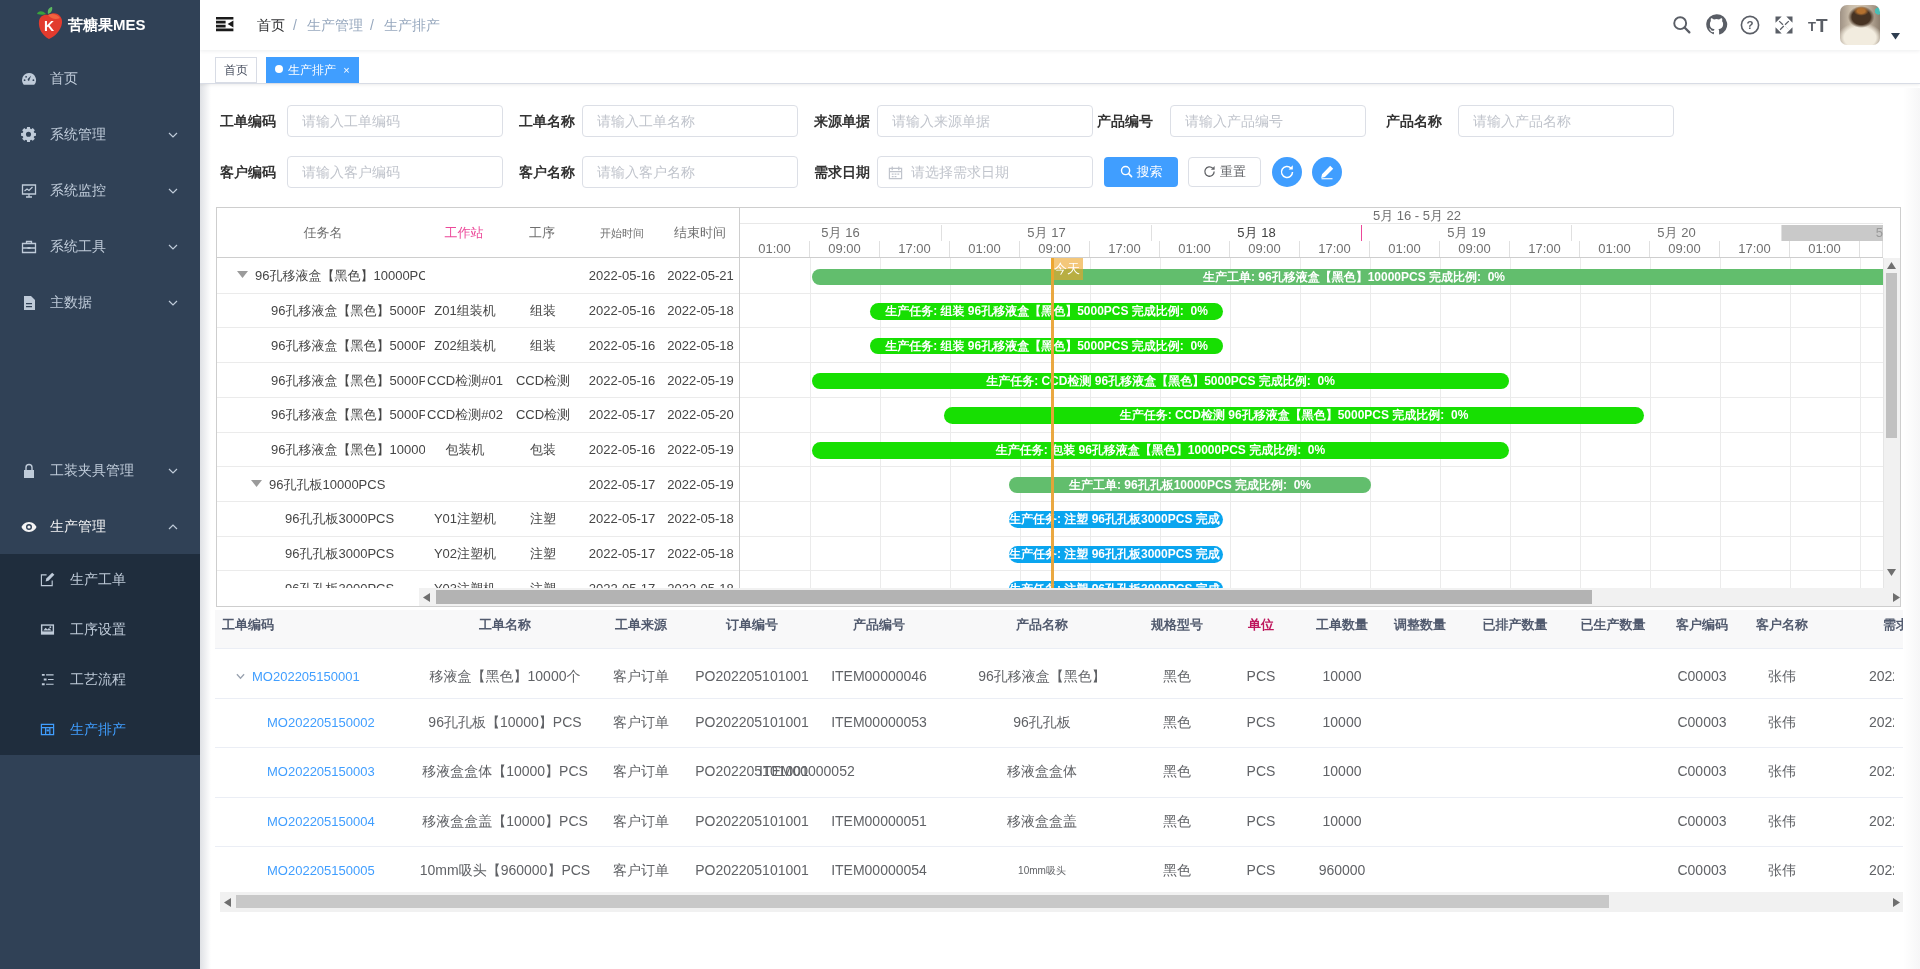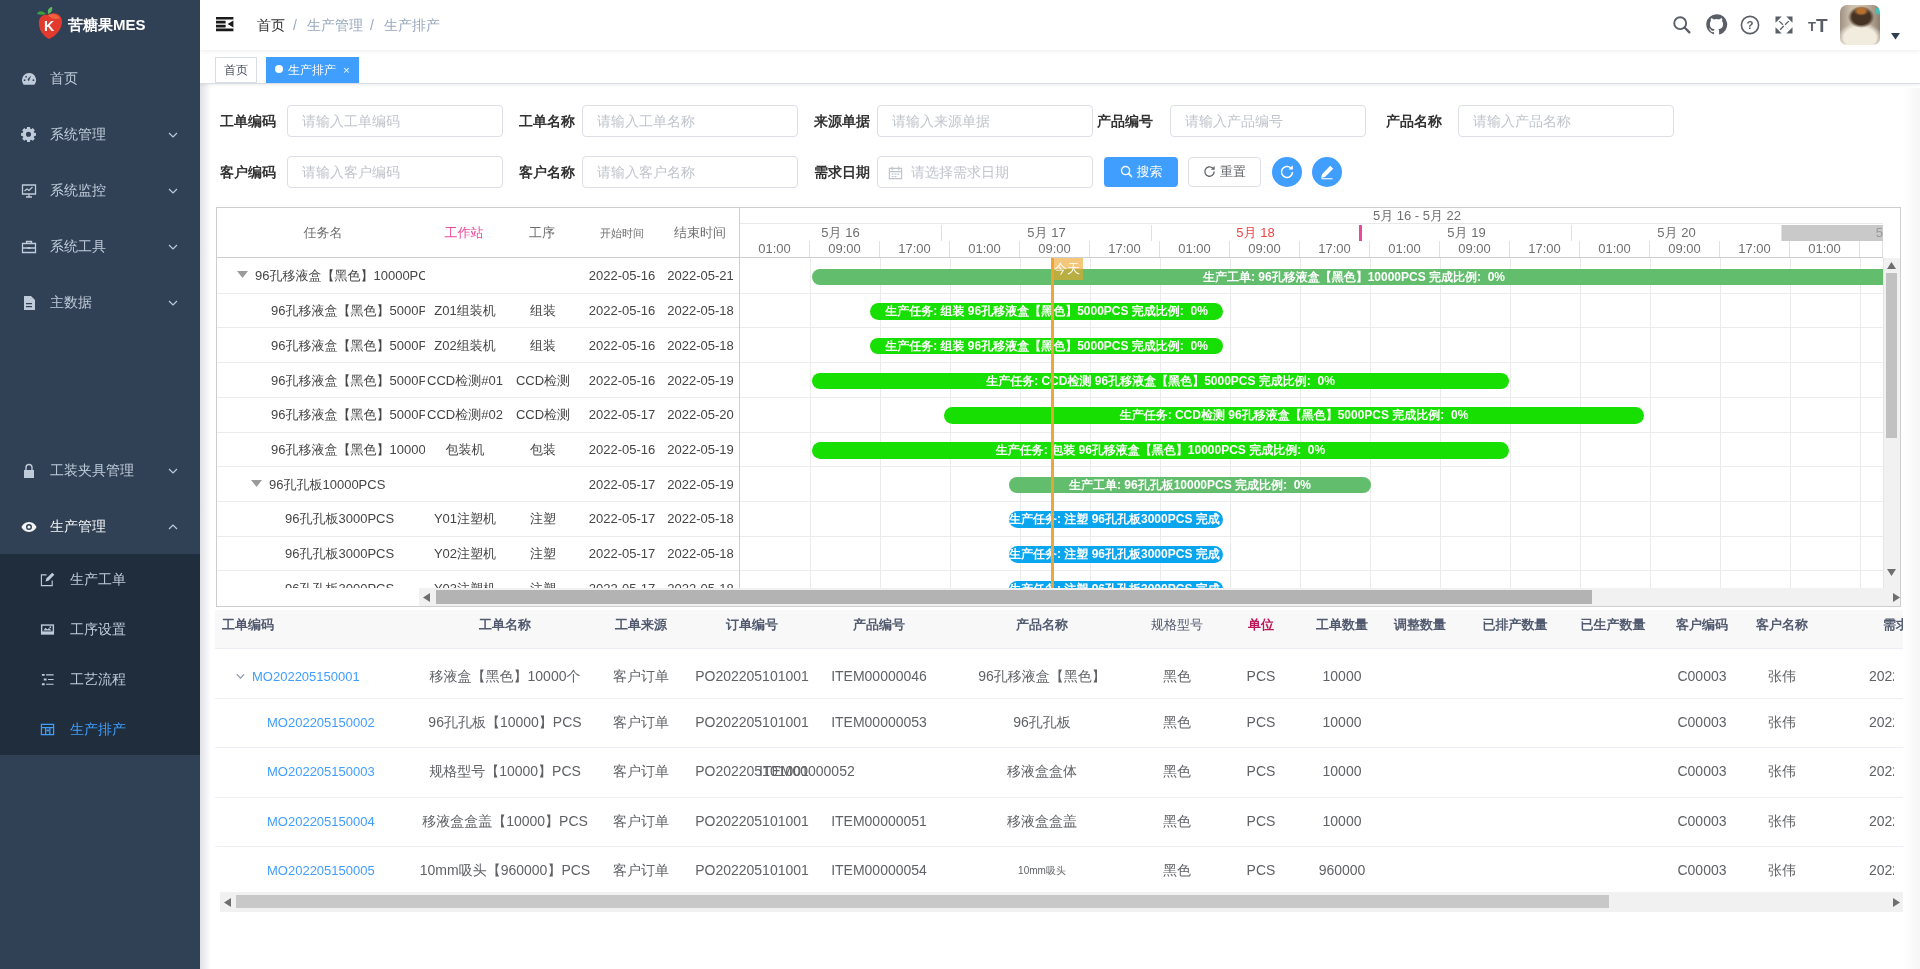--- a/index.html
+++ b/index.html
@@ -241,21 +241,21 @@
           <path fill="#fff" d="M11.2 1.8l3 3L6 13l-3.8 1L3 10.2zM3.5 14.5h9v.1h-9z"></path>
           <path fill="#fff" d="M2.5 14.2h11v1.1h-11z"></path>
         </svg>
       </div>
       <div id="gantt">
         <div style="position:absolute;left:0;top:0;width:522px;height:49px;background:#fff"></div>
 <div class="" style="position:absolute;left:523px;top:0;width:1143px;height:16px;border-bottom:1px solid #e8e8e8"></div>
 <div class="" style="position:absolute;left:1130px;top:1px;width:140px;height:14px;font-size:13px;color:#6f6f6f;text-align:center;line-height:14px">5月 16 - 5月 22</div>
 <div class="" style="position:absolute;left:523px;top:17px;width:202px;height:16px;border-right:1px solid #e0e0e0;font-size:13px;color:#6f6f6f;text-align:center;line-height:15px">5月 16</div>
 <div class="" style="position:absolute;left:725px;top:17px;width:210px;height:16px;border-right:1px solid #e0e0e0;font-size:13px;color:#6f6f6f;text-align:center;line-height:15px">5月 17</div>
-<div class="" style="position:absolute;left:935px;top:17px;width:210px;height:16px;border-right:3px solid #ec4899;font-size:13px;color:#ef4444;text-align:center;line-height:15px">5月 18</div>
+<div class="" style="position:absolute;left:935px;top:17px;width:210px;height:16px;border-right:1px solid #ec4899;font-size:13px;color:#404040;text-align:center;line-height:15px">5月 18</div>
 <div class="" style="position:absolute;left:1145px;top:17px;width:210px;height:16px;border-right:1px solid #e0e0e0;font-size:13px;color:#6f6f6f;text-align:center;line-height:15px">5月 19</div>
 <div class="" style="position:absolute;left:1355px;top:17px;width:210px;height:16px;border-right:1px solid #e0e0e0;font-size:13px;color:#6f6f6f;text-align:center;line-height:15px">5月 20</div>
 <div class="" style="position:absolute;left:1565px;top:17px;width:101px;height:16px;background:#c9c9c9;font-size:13px;color:#9a9a9a;text-align:right;line-height:15px;overflow:hidden">5</div>
 <div class="" style="position:absolute;left:523px;top:33px;width:70px;height:16px;border-right:1px solid #e0e0e0;font-size:13px;color:#6f6f6f;text-align:center;line-height:15px">01:00</div>
 <div class="" style="position:absolute;left:593px;top:33px;width:70px;height:16px;border-right:1px solid #e0e0e0;font-size:13px;color:#6f6f6f;text-align:center;line-height:15px">09:00</div>
 <div class="" style="position:absolute;left:663px;top:33px;width:70px;height:16px;border-right:1px solid #e0e0e0;font-size:13px;color:#6f6f6f;text-align:center;line-height:15px">17:00</div>
 <div class="" style="position:absolute;left:733px;top:33px;width:70px;height:16px;border-right:1px solid #e0e0e0;font-size:13px;color:#6f6f6f;text-align:center;line-height:15px">01:00</div>
 <div class="" style="position:absolute;left:803px;top:33px;width:70px;height:16px;border-right:1px solid #e0e0e0;font-size:13px;color:#6f6f6f;text-align:center;line-height:15px">09:00</div>
 <div class="" style="position:absolute;left:873px;top:33px;width:70px;height:16px;border-right:1px solid #e0e0e0;font-size:13px;color:#6f6f6f;text-align:center;line-height:15px">17:00</div>
 <div class="" style="position:absolute;left:943px;top:33px;width:70px;height:16px;border-right:1px solid #e0e0e0;font-size:13px;color:#6f6f6f;text-align:center;line-height:15px">01:00</div>
@@ -385,21 +385,21 @@
       </div>
     </div>
   <div id="card2">
       <div style="position:absolute;left:0;top:0;width:1688px;height:38px;background:#f8f8f9"></div>
 <div style="position:absolute;left:7px;top:7px;width:110px;height:16px;font-size:13px;font-weight:bold;color:#515a6e;line-height:16px;overflow:hidden">工单编码</div>
 <div style="position:absolute;left:235px;top:7px;width:110px;height:16px;font-size:13px;font-weight:bold;color:#515a6e;text-align:center;line-height:16px">工单名称</div>
 <div style="position:absolute;left:371px;top:7px;width:110px;height:16px;font-size:13px;font-weight:bold;color:#515a6e;text-align:center;line-height:16px">工单来源</div>
 <div style="position:absolute;left:482px;top:7px;width:110px;height:16px;font-size:13px;font-weight:bold;color:#515a6e;text-align:center;line-height:16px">订单编号</div>
 <div style="position:absolute;left:609px;top:7px;width:110px;height:16px;font-size:13px;font-weight:bold;color:#515a6e;text-align:center;line-height:16px">产品编号</div>
 <div style="position:absolute;left:772px;top:7px;width:110px;height:16px;font-size:13px;font-weight:bold;color:#515a6e;text-align:center;line-height:16px">产品名称</div>
-<div style="position:absolute;left:907px;top:7px;width:110px;height:16px;font-size:13px;font-weight:normal;color:#515a6e;text-align:center;line-height:16px">规格型号</div>
+<div style="position:absolute;left:907px;top:7px;width:110px;height:16px;font-size:13px;font-weight:bold;color:#515a6e;text-align:center;line-height:16px">规格型号</div>
 <div style="position:absolute;left:991px;top:7px;width:110px;height:16px;font-size:13px;font-weight:bold;color:#be185d;text-align:center;line-height:16px">单位</div>
 <div style="position:absolute;left:1072px;top:7px;width:110px;height:16px;font-size:13px;font-weight:bold;color:#515a6e;text-align:center;line-height:16px">工单数量</div>
 <div style="position:absolute;left:1150px;top:7px;width:110px;height:16px;font-size:13px;font-weight:bold;color:#515a6e;text-align:center;line-height:16px">调整数量</div>
 <div style="position:absolute;left:1245px;top:7px;width:110px;height:16px;font-size:13px;font-weight:bold;color:#515a6e;text-align:center;line-height:16px">已排产数量</div>
 <div style="position:absolute;left:1343px;top:7px;width:110px;height:16px;font-size:13px;font-weight:bold;color:#515a6e;text-align:center;line-height:16px">已生产数量</div>
 <div style="position:absolute;left:1432px;top:7px;width:110px;height:16px;font-size:13px;font-weight:bold;color:#515a6e;text-align:center;line-height:16px">客户编码</div>
 <div style="position:absolute;left:1512px;top:7px;width:110px;height:16px;font-size:13px;font-weight:bold;color:#515a6e;text-align:center;line-height:16px">客户名称</div>
 <div style="position:absolute;left:1668px;top:7px;width:110px;height:16px;font-size:13px;font-weight:bold;color:#515a6e;line-height:16px;overflow:hidden">需求日期</div>
 <div style="position:absolute;left:0;top:38px;width:1688px;height:1px;background:#ebeef5"></div>
 <div style="position:absolute;left:0;top:88px;width:1688px;height:1px;background:#ebeef5"></div>
@@ -426,21 +426,21 @@
 <div style="position:absolute;left:544px;top:104px;width:240px;height:17px;font-size:14px;color:#606266;text-align:center;line-height:17px">ITEM00000053</div>
 <div style="position:absolute;left:707px;top:104px;width:240px;height:17px;font-size:14px;color:#606266;text-align:center;line-height:17px">96孔孔板</div>
 <div style="position:absolute;left:842px;top:104px;width:240px;height:17px;font-size:14px;color:#606266;text-align:center;line-height:17px">黑色</div>
 <div style="position:absolute;left:926px;top:104px;width:240px;height:17px;font-size:14px;color:#606266;text-align:center;line-height:17px">PCS</div>
 <div style="position:absolute;left:1007px;top:104px;width:240px;height:17px;font-size:14px;color:#606266;text-align:center;line-height:17px">10000</div>
 <div style="position:absolute;left:1367px;top:104px;width:240px;height:17px;font-size:14px;color:#606266;text-align:center;line-height:17px">C00003</div>
 <div style="position:absolute;left:1447px;top:104px;width:240px;height:17px;font-size:14px;color:#606266;text-align:center;line-height:17px">张伟</div>
 <div style="position:absolute;left:1654px;top:104px;width:25px;height:17px;font-size:14px;color:#606266;line-height:17px;overflow:hidden">2022-05-20</div>
 <div style="position:absolute;left:0;top:187px;width:1688px;height:1px;background:#ebeef5"></div>
 <div style="position:absolute;left:52px;top:153px;height:17px;font-size:13px;color:#409eff;line-height:17px">MO202205150003</div>
-<div style="position:absolute;left:170px;top:153px;width:240px;height:17px;font-size:14px;color:#606266;text-align:center;line-height:17px">规格型号【10000】PCS</div>
+<div style="position:absolute;left:170px;top:153px;width:240px;height:17px;font-size:14px;color:#606266;text-align:center;line-height:17px">移液盒盒体【10000】PCS</div>
 <div style="position:absolute;left:306px;top:153px;width:240px;height:17px;font-size:14px;color:#606266;text-align:center;line-height:17px">客户订单</div>
 <div style="position:absolute;left:417px;top:153px;width:240px;height:17px;font-size:14px;color:#606266;text-align:center;line-height:17px">PO202205101001</div>
 <div style="position:absolute;left:544px;top:153px;width:240px;height:17px;font-size:14px;color:#606266;text-align:left;line-height:17px">ITEM00000052</div>
 <div style="position:absolute;left:707px;top:153px;width:240px;height:17px;font-size:14px;color:#606266;text-align:center;line-height:17px">移液盒盒体</div>
 <div style="position:absolute;left:842px;top:153px;width:240px;height:17px;font-size:14px;color:#606266;text-align:center;line-height:17px">黑色</div>
 <div style="position:absolute;left:926px;top:153px;width:240px;height:17px;font-size:14px;color:#606266;text-align:center;line-height:17px">PCS</div>
 <div style="position:absolute;left:1007px;top:153px;width:240px;height:17px;font-size:14px;color:#606266;text-align:center;line-height:17px">10000</div>
 <div style="position:absolute;left:1367px;top:153px;width:240px;height:17px;font-size:14px;color:#606266;text-align:center;line-height:17px">C00003</div>
 <div style="position:absolute;left:1447px;top:153px;width:240px;height:17px;font-size:14px;color:#606266;text-align:center;line-height:17px">张伟</div>
 <div style="position:absolute;left:1654px;top:153px;width:25px;height:17px;font-size:14px;color:#606266;line-height:17px;overflow:hidden">2022-05-20</div>

